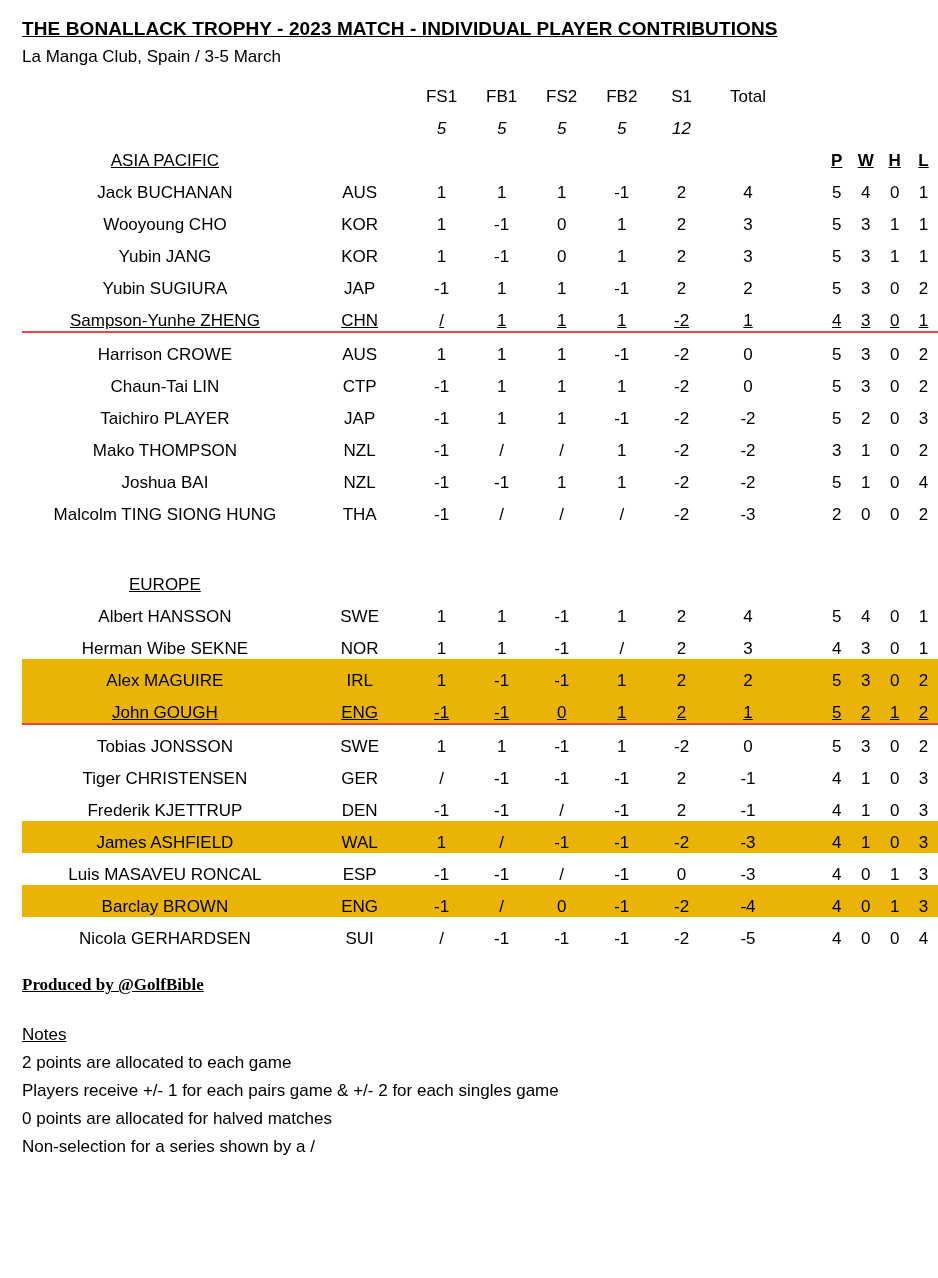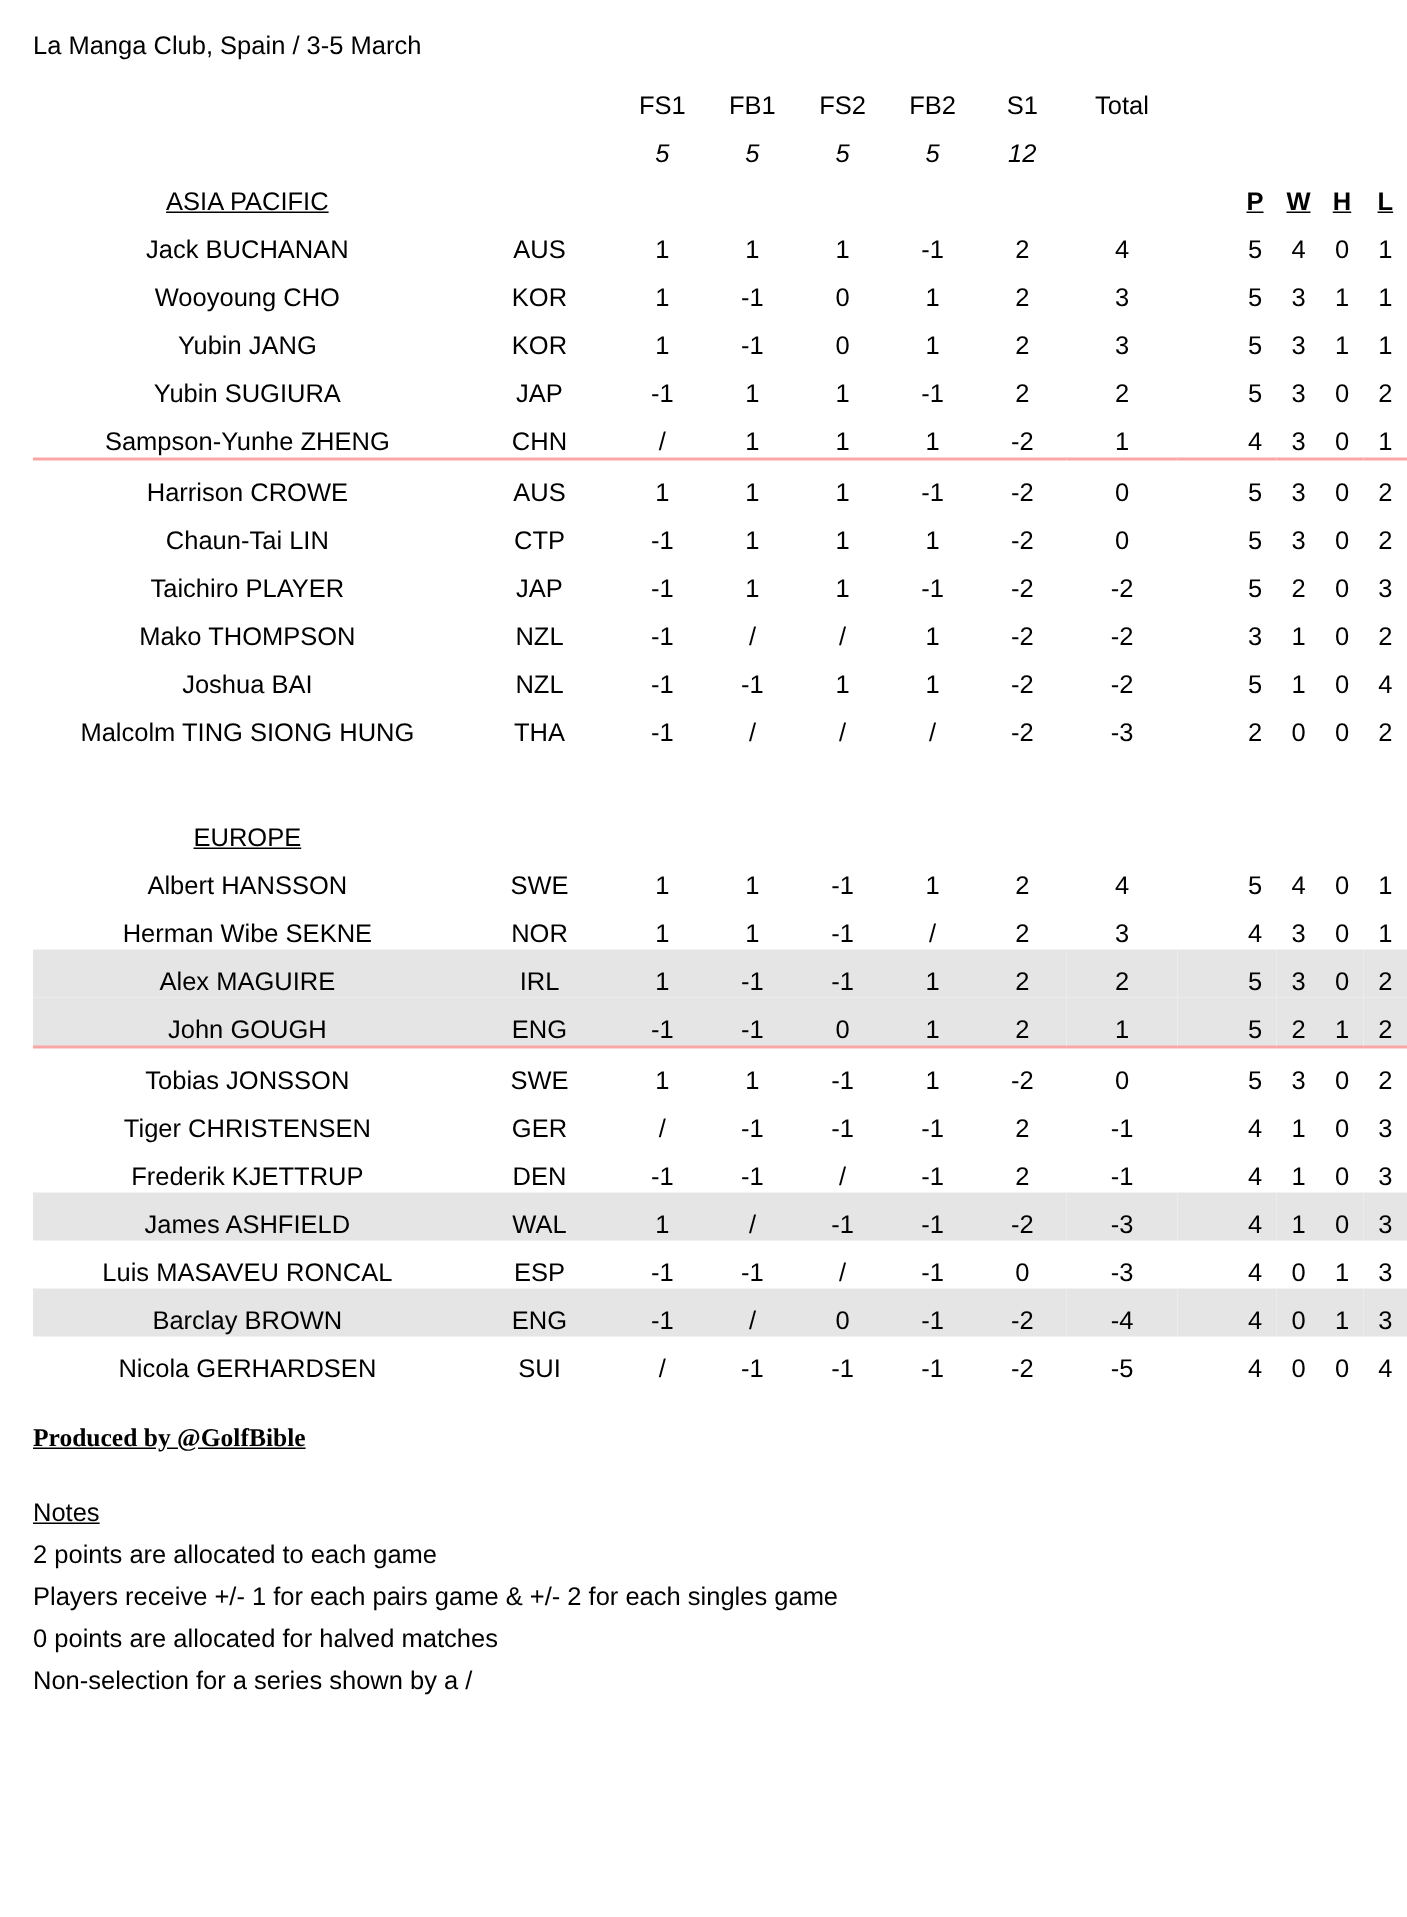--- a/index.html
+++ b/index.html
@@ -60,22 +60,22 @@
   td.total, th.total { font-weight: bold; }
   td.counts { font-size: 17px; }
   .pts-row td { font-style: italic; font-weight: bold; height: 30px; }
   .group-head td {
     text-align: left;
     font-weight: bold;
     text-decoration: underline;
     height: 34px;
     padding-top: 6px;
   }
-  tr.underline-row td { border-bottom: 2px solid #fca5a5; }
-  tr.highlight td { background: #e5e5e5; }
+  tr.underline-row td { border-bottom: 2px solid #ef4444; text-decoration: underline; }
+  tr.highlight td { background: #eab308; }
   tr.spacer td { height: 38px; border: none; }
 
   .produced {
     font-size: 17px;
     font-weight: bold;
     text-decoration: underline;
     margin: 26px 0 0 22px;
     font-family: Liberation Serif, serif;
   }
   .notes-title {
@@ -86,20 +86,21 @@
   .note-line {
     font-size: 17px;
     margin: 8px 0 0 22px;
   }
 </style>
 </head>
 <body>
 
 <div class="page">
 
+  <div class="title">THE BONALLACK TROPHY - 2023 MATCH - INDIVIDUAL PLAYER CONTRIBUTIONS</div>
   <div class="subtitle">La Manga Club, Spain / 3-5 March</div>
 
   <table class="scores">
     <colgroup>
       <col class="c-name">
         <col class="c-ctry">
       <col class="c-sess">
         <col class="c-sess">
         <col class="c-sess">
         <col class="c-sess">

